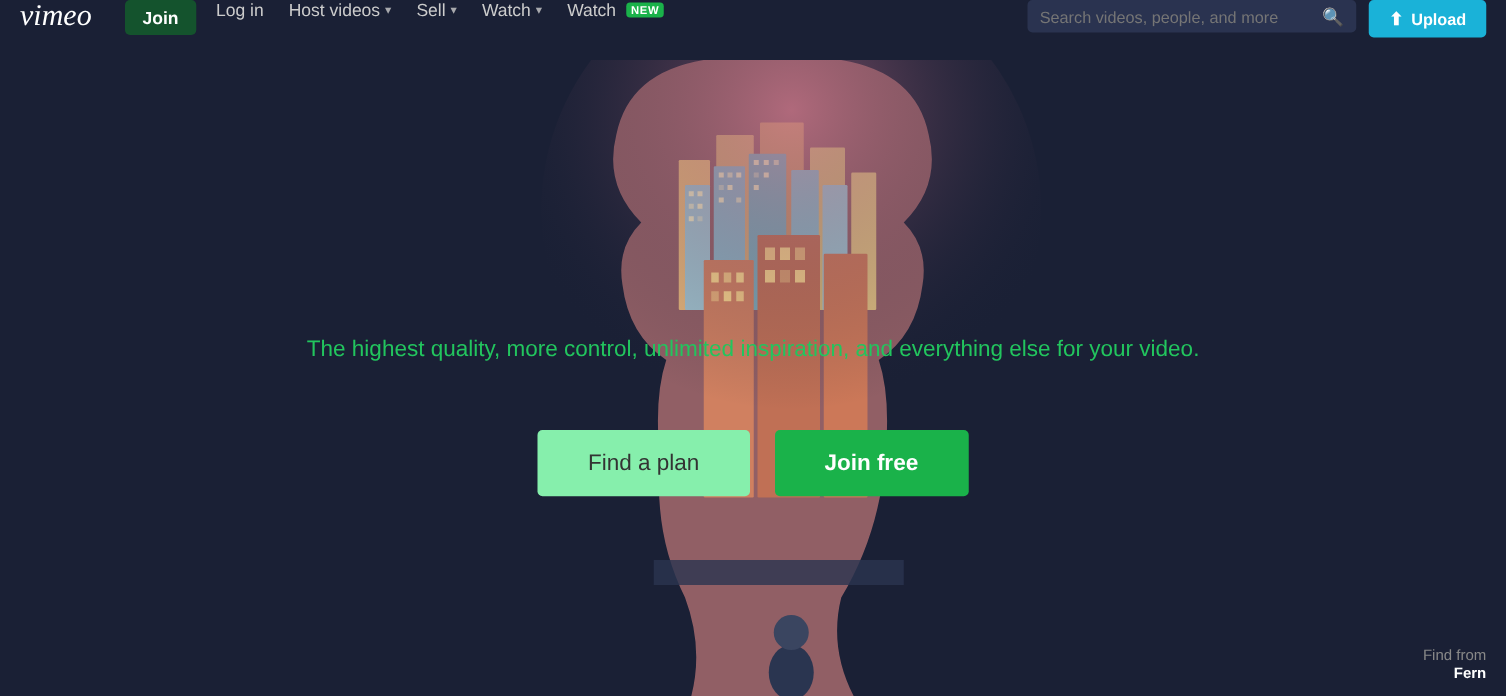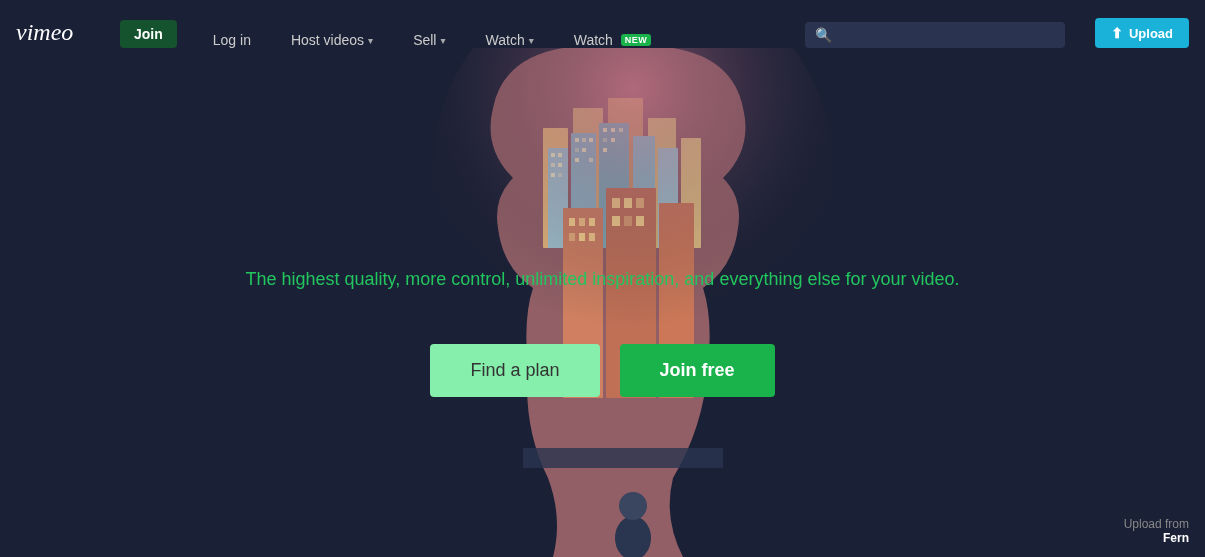--- a/index.html
+++ b/index.html
@@ -13,24 +13,24 @@
       color: #fff;
     }
 
     
     .navbar {
       position: absolute;
       top: 0; left: 0; right: 0;
       height: 48px;
       background: #1a2035;
       display: flex;
-      align-items: flex-end;
+      align-items: flex-start;
       padding: 0 16px;
       z-index: 10;
-      gap: 20px;
+      gap: 0;
     }
 
     .logo {
       margin-right: 12px;
     }
 
     .logo svg {
       width: 72px;
       height: 24px;
       fill: #fff;
@@ -246,20 +246,21 @@
   </a>
 
   <a class="nav-link">
     <span>Watch</span>
     <span class="stock-badge">NEW</span>
   </a>
 
   <div class="nav-spacer"></div>
 
   <div class="search-box">
+    <input class="search-input" type="text" placeholder="Search videos, people, and more" style="">
     <span class="search-icon">🔍</span>
   </div>
 
   <button class="btn-upload">
     <span class="upload-icon">⬆</span>
     <span>Upload</span>
   </button>
 </nav>
 
 <section class="hero">
@@ -338,17 +339,17 @@
 
   <div class="hero-content">
     <p class="hero-subtitle">The highest quality, more control, unlimited inspiration, and everything else for your video.</p>
     <div class="hero-buttons">
       <button class="btn-plan">Find a plan</button>
       <button class="btn-joinfree">Join free</button>
     </div>
   </div>
 
   <div class="video-credit">
-    <span>Upload from</span>
+    <span>Find from</span>
     <span class="video-credit-name">Fern</span>
   </div>
 
 </section>
 
 </body></html>

